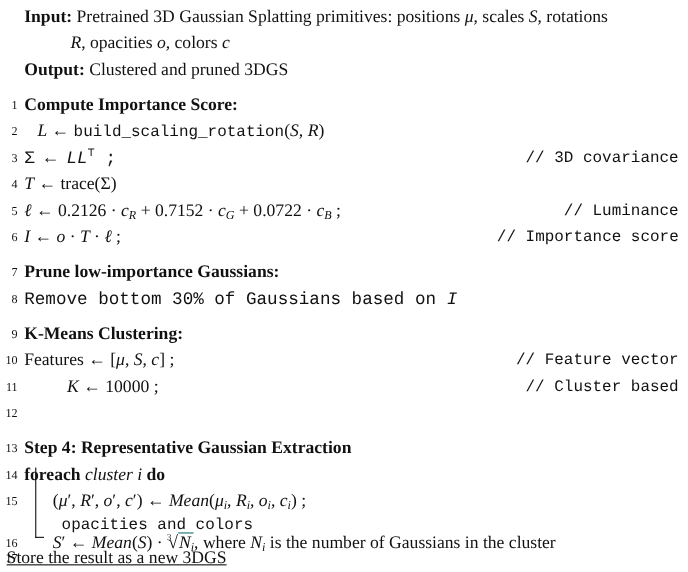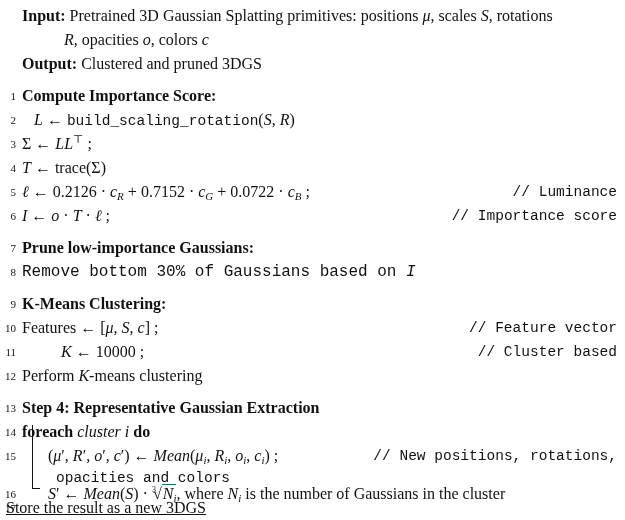--- a/index.html
+++ b/index.html
@@ -49,21 +49,22 @@
     <span class="txt kw" style="left:22px;">Compute Importance Score:</span>
   </div>
 
   <div class="line" style="top:108px;">
     <span class="ln">2</span>
     <span class="txt" style="left:34px;"><i>L</i> ← <span class="mono">build_scaling_rotation</span>(<i>S</i>, <i>R</i>)</span>
   </div>
 
   <div class="line" style="top:132px;">
     <span class="ln">3</span>
-    <span class="txt" style="left:22px;">Σ ← <i>LL</i><sup>⊤</sup> ;</span>
+    <span class="txt" style="left:22px;font-family:Liberation Mono, monospace;">Σ ← <i>LL</i><sup>⊤</sup> ;</span>
+    <span class="cmt">// 3D covariance</span>
   </div>
 
   <div class="line" style="top:156px;">
     <span class="ln">4</span>
     <span class="txt" style="left:22px;"><i>T</i> ← trace(Σ)</span>
   </div>
 
   <div class="line" style="top:180px;">
     <span class="ln">5</span>
     <span class="txt" style="left:22px;"><i>ℓ</i> ← <span>0.2126</span> · <i>c</i><sub><i>R</i></sub> + <span>0.7152</span> · <i>c</i><sub><i>G</i></sub> + <span>0.0722</span> · <i>c</i><sub><i>B</i></sub> ;</span>
@@ -98,37 +99,35 @@
   </div>
 
   <div class="line" style="top:340px;">
     <span class="ln">11</span>
     <span class="txt" style="left:30px;margin-left:31px;"><i>K</i> ← <span>10000 ;</span></span>
     <span class="cmt">// Cluster based</span>
   </div>
 
   <div class="line" style="top:364px;">
     <span class="ln">12</span>
-    <span class="txt" style="left:22px;"><span>Perform </span><i>K</i><span>-means clustering</span></span>
   </div>
 
   <div class="line" style="top:396px;">
     <span class="ln">13</span>
     <span class="txt kw" style="left:22px;">Step 4: Representative Gaussian Extraction</span>
   </div>
 
   <div class="line" style="top:420px;">
     <span class="ln">14</span>
     <span class="txt" style="left:22px;"><span class="kw">foreach</span> <i>cluster i</i> <span class="kw">do</span></span>
   </div>
 
   <div class="line" style="top:444px;">
     <span class="ln">15</span>
     <span class="txt" style="left:48px;">(<i>μ</i>′, <i>R</i>′, <i>o</i>′, <i>c</i>′) ← <i>Mean</i>(<i>μ</i><sub><i>i</i></sub>, <i>R</i><sub><i>i</i></sub>, <i>o</i><sub><i>i</i></sub>, <i>c</i><sub><i>i</i></sub>) ;</span>
-    <span class="cmt">// New positions, rotations,</span>
   </div>
   <div class="line" style="top:466px;">
     <span class="txt mono" style="left:56px;">opacities and colors</span>
   </div>
 
   <div class="line" style="top:488px; top:482px;">
     <span class="ln">16</span>
     <span class="txt" style="left:48px;"><i>S</i>′ ← <i>Mean</i>(<i>S</i>) · <span class="root"><span class="idx">3</span>√<span class="rad"><i>N</i><sub><i>i</i></sub></span></span><span>, where </span><i>N</i><sub><i>i</i></sub><span> is the number of Gaussians in the cluster</span></span>
   </div>
   <div class="vbar"></div>

